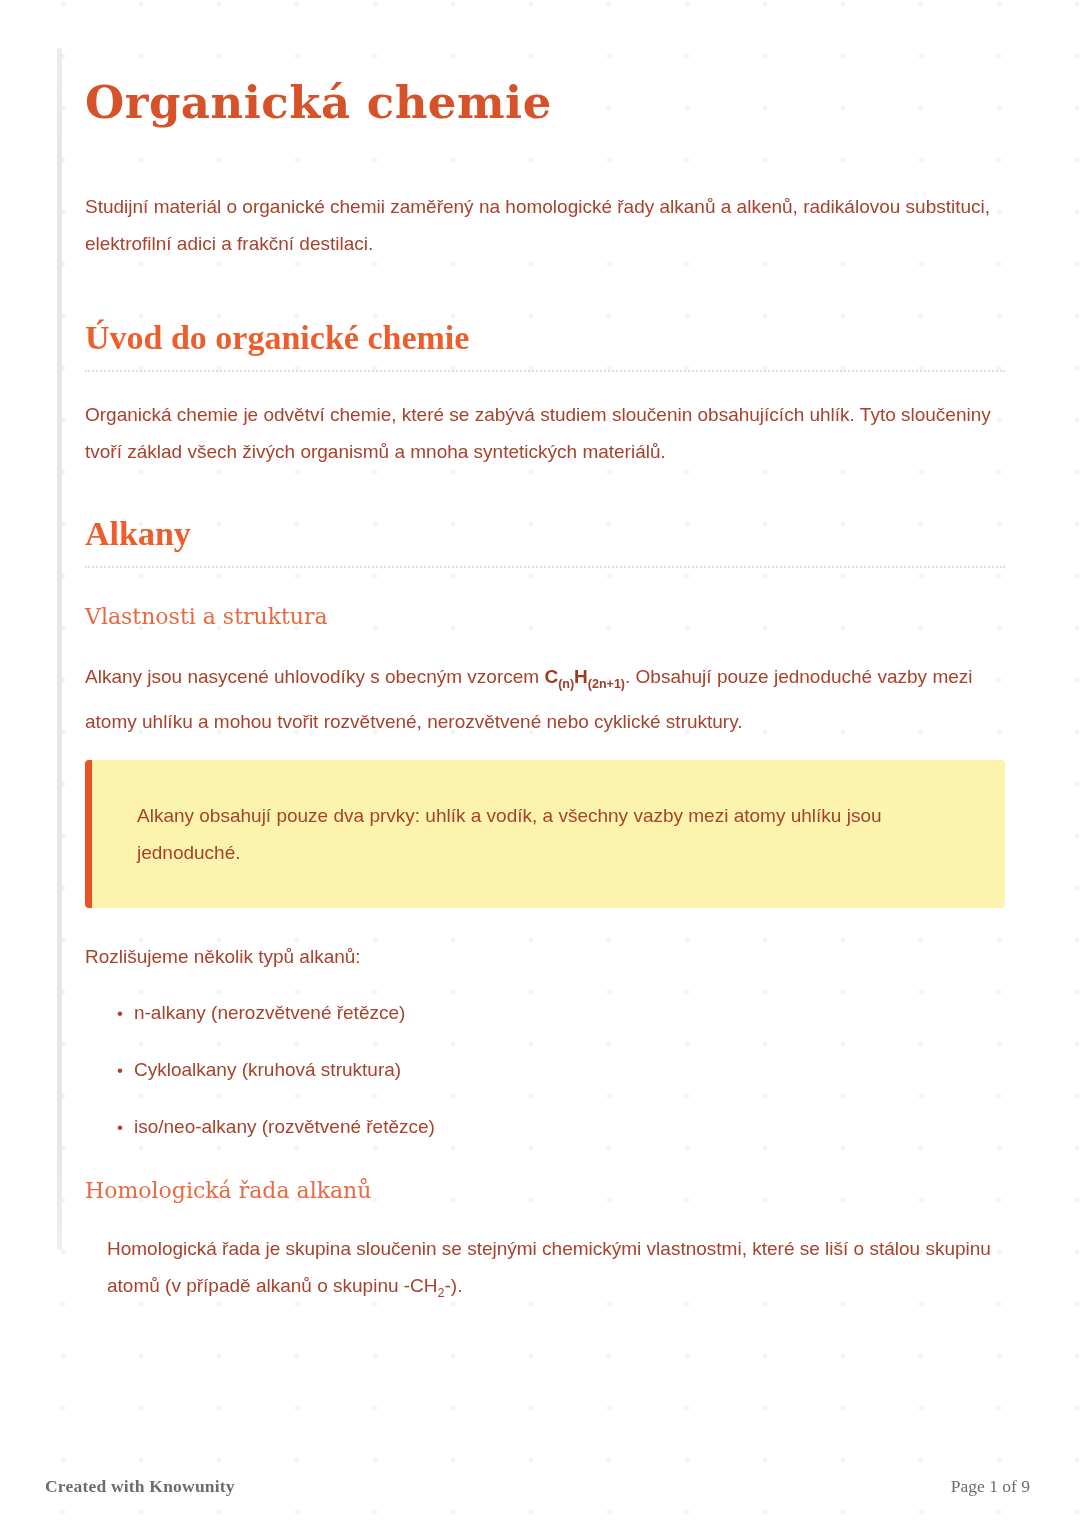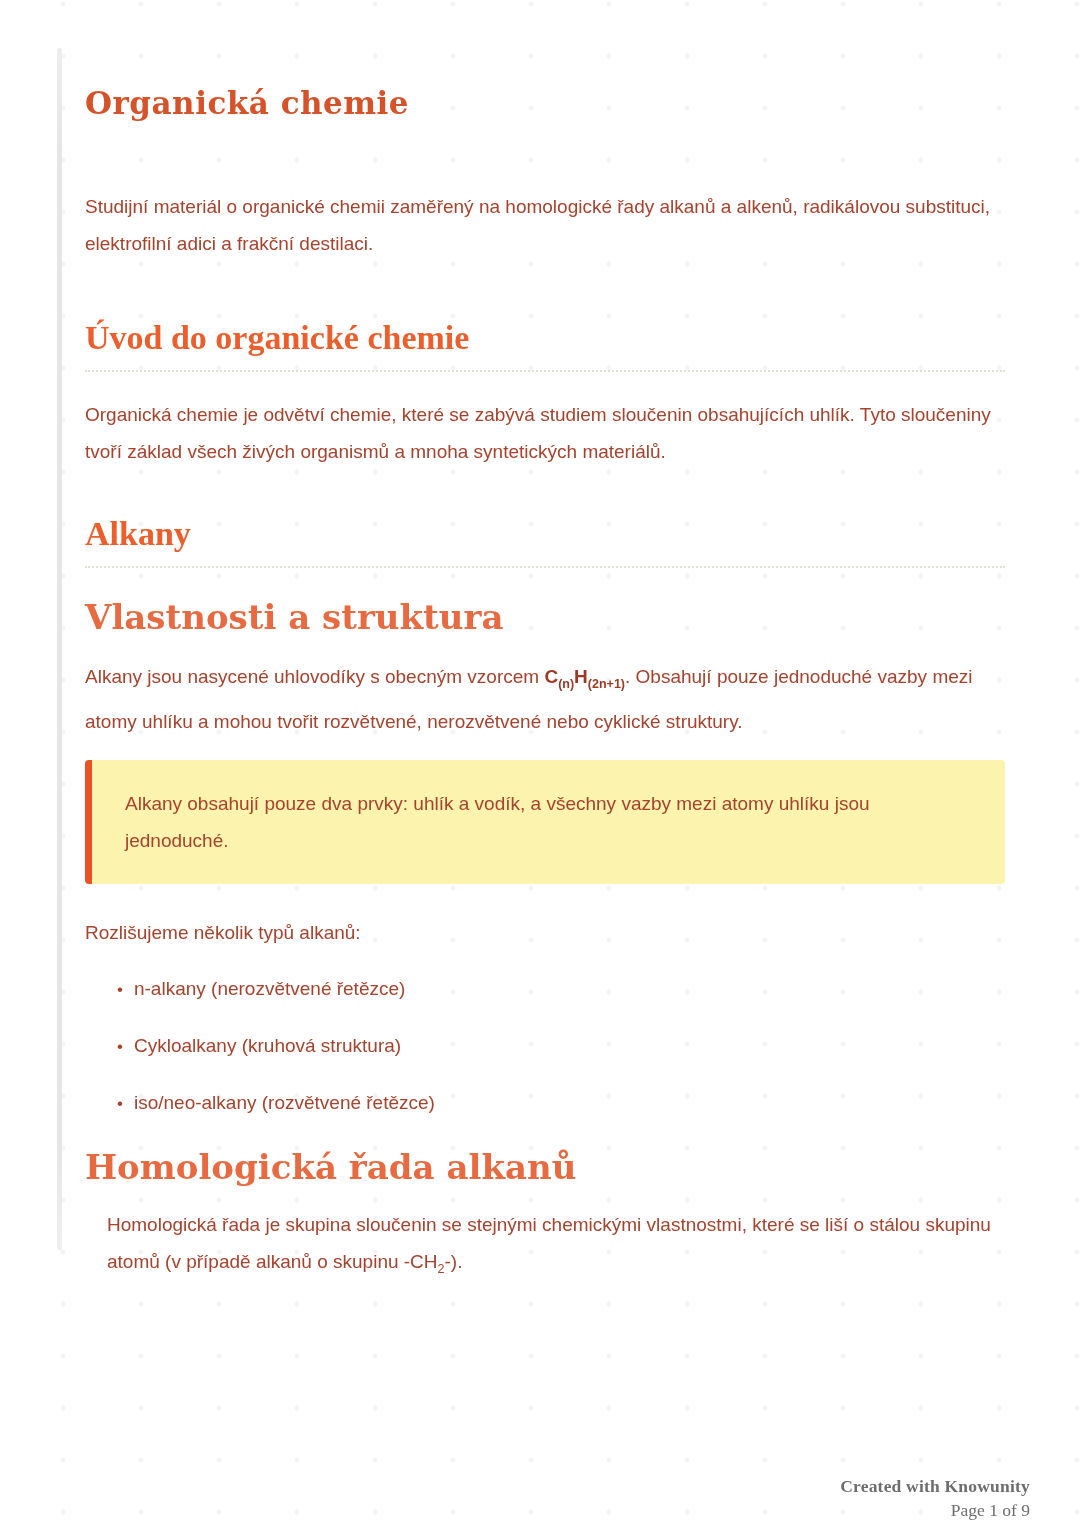--- a/index.html
+++ b/index.html
@@ -20,67 +20,67 @@
     border-radius:3px;
   }
   .content {
     position:absolute; left:85px; top:0; width:920px;
     color:#a8422c; font-size:19px; line-height:37px;
   }
   .page-title {
     margin:76px 0 0;
     font-family:"DejaVu Serif", serif;
     font-weight:bold;
-    font-size:31px; line-height:54px;
+    font-size:45px; line-height:54px;
     color:#d6532a;
     letter-spacing:0.5px;
   }
   .intro-par { margin:58px 0 0; }
   .h2-wrap {
     margin-top:56px;
     border-bottom:2px dotted #e2dfd4;
     padding-bottom:12px;
   }
   .h2-wrap.alkany-wrap { margin-top:44px; }
   h2 {
     margin:0;
     font-family:Liberation Serif, serif;
     font-weight:bold;
     font-size:34px; line-height:40px;
     color:#ec5e2c;
   }
   h3 {
     margin:32px 0 0;
     font-family:"DejaVu Serif", serif;
-    font-weight:bold;
-    font-size:34px; line-height:34px;
+    font-weight:normal;
+    font-size:22px; line-height:34px;
     color:#e76a41;
   }
   .body-par { margin:24px 0 0; }
   .formula { font-weight:bold; color:#9e3a24; }
   .formula sub, .inline-sub { font-size:12.5px; }
   .callout {
     margin-top:20px;
     background:#fbf3ae;
     border-left:7px solid #ea5226;
     border-radius:4px;
     padding:25px 34px 25px 33px;
   }
-  .callout-text { margin:0; }
+  .callout-text { margin:12px; }
   .list-intro { margin:30px 0 0; }
   .bullets { margin:0; padding:0; list-style:none; }
   .bullets li { margin-top:19px; padding-left:32px; }
   .bullet-marker { margin-right:11px; font-size:17px; }
   .homologicka-heading { margin-top:28px; }
   .final-par { margin-top:22px;margin-left:22px; }
   .footer {
     position:absolute; left:45px; right:50px; top:1474px;
     display:flex; justify-content:space-between; align-items:flex-end;
     font-family:"Liberation Serif", serif;
-    font-size:17.5px; color:#6d6d6d; line-height:24px;flex-direction:column;
+    font-size:17.5px; color:#6d6d6d; line-height:24px;
   }
   .footer-left { font-weight:bold; letter-spacing:0.2px; }
   .footer-right { font-weight:normal; }
 </style>
 </head>
 <body>
 
 <div class="page">
   <div class="edge-line"></div>
 

